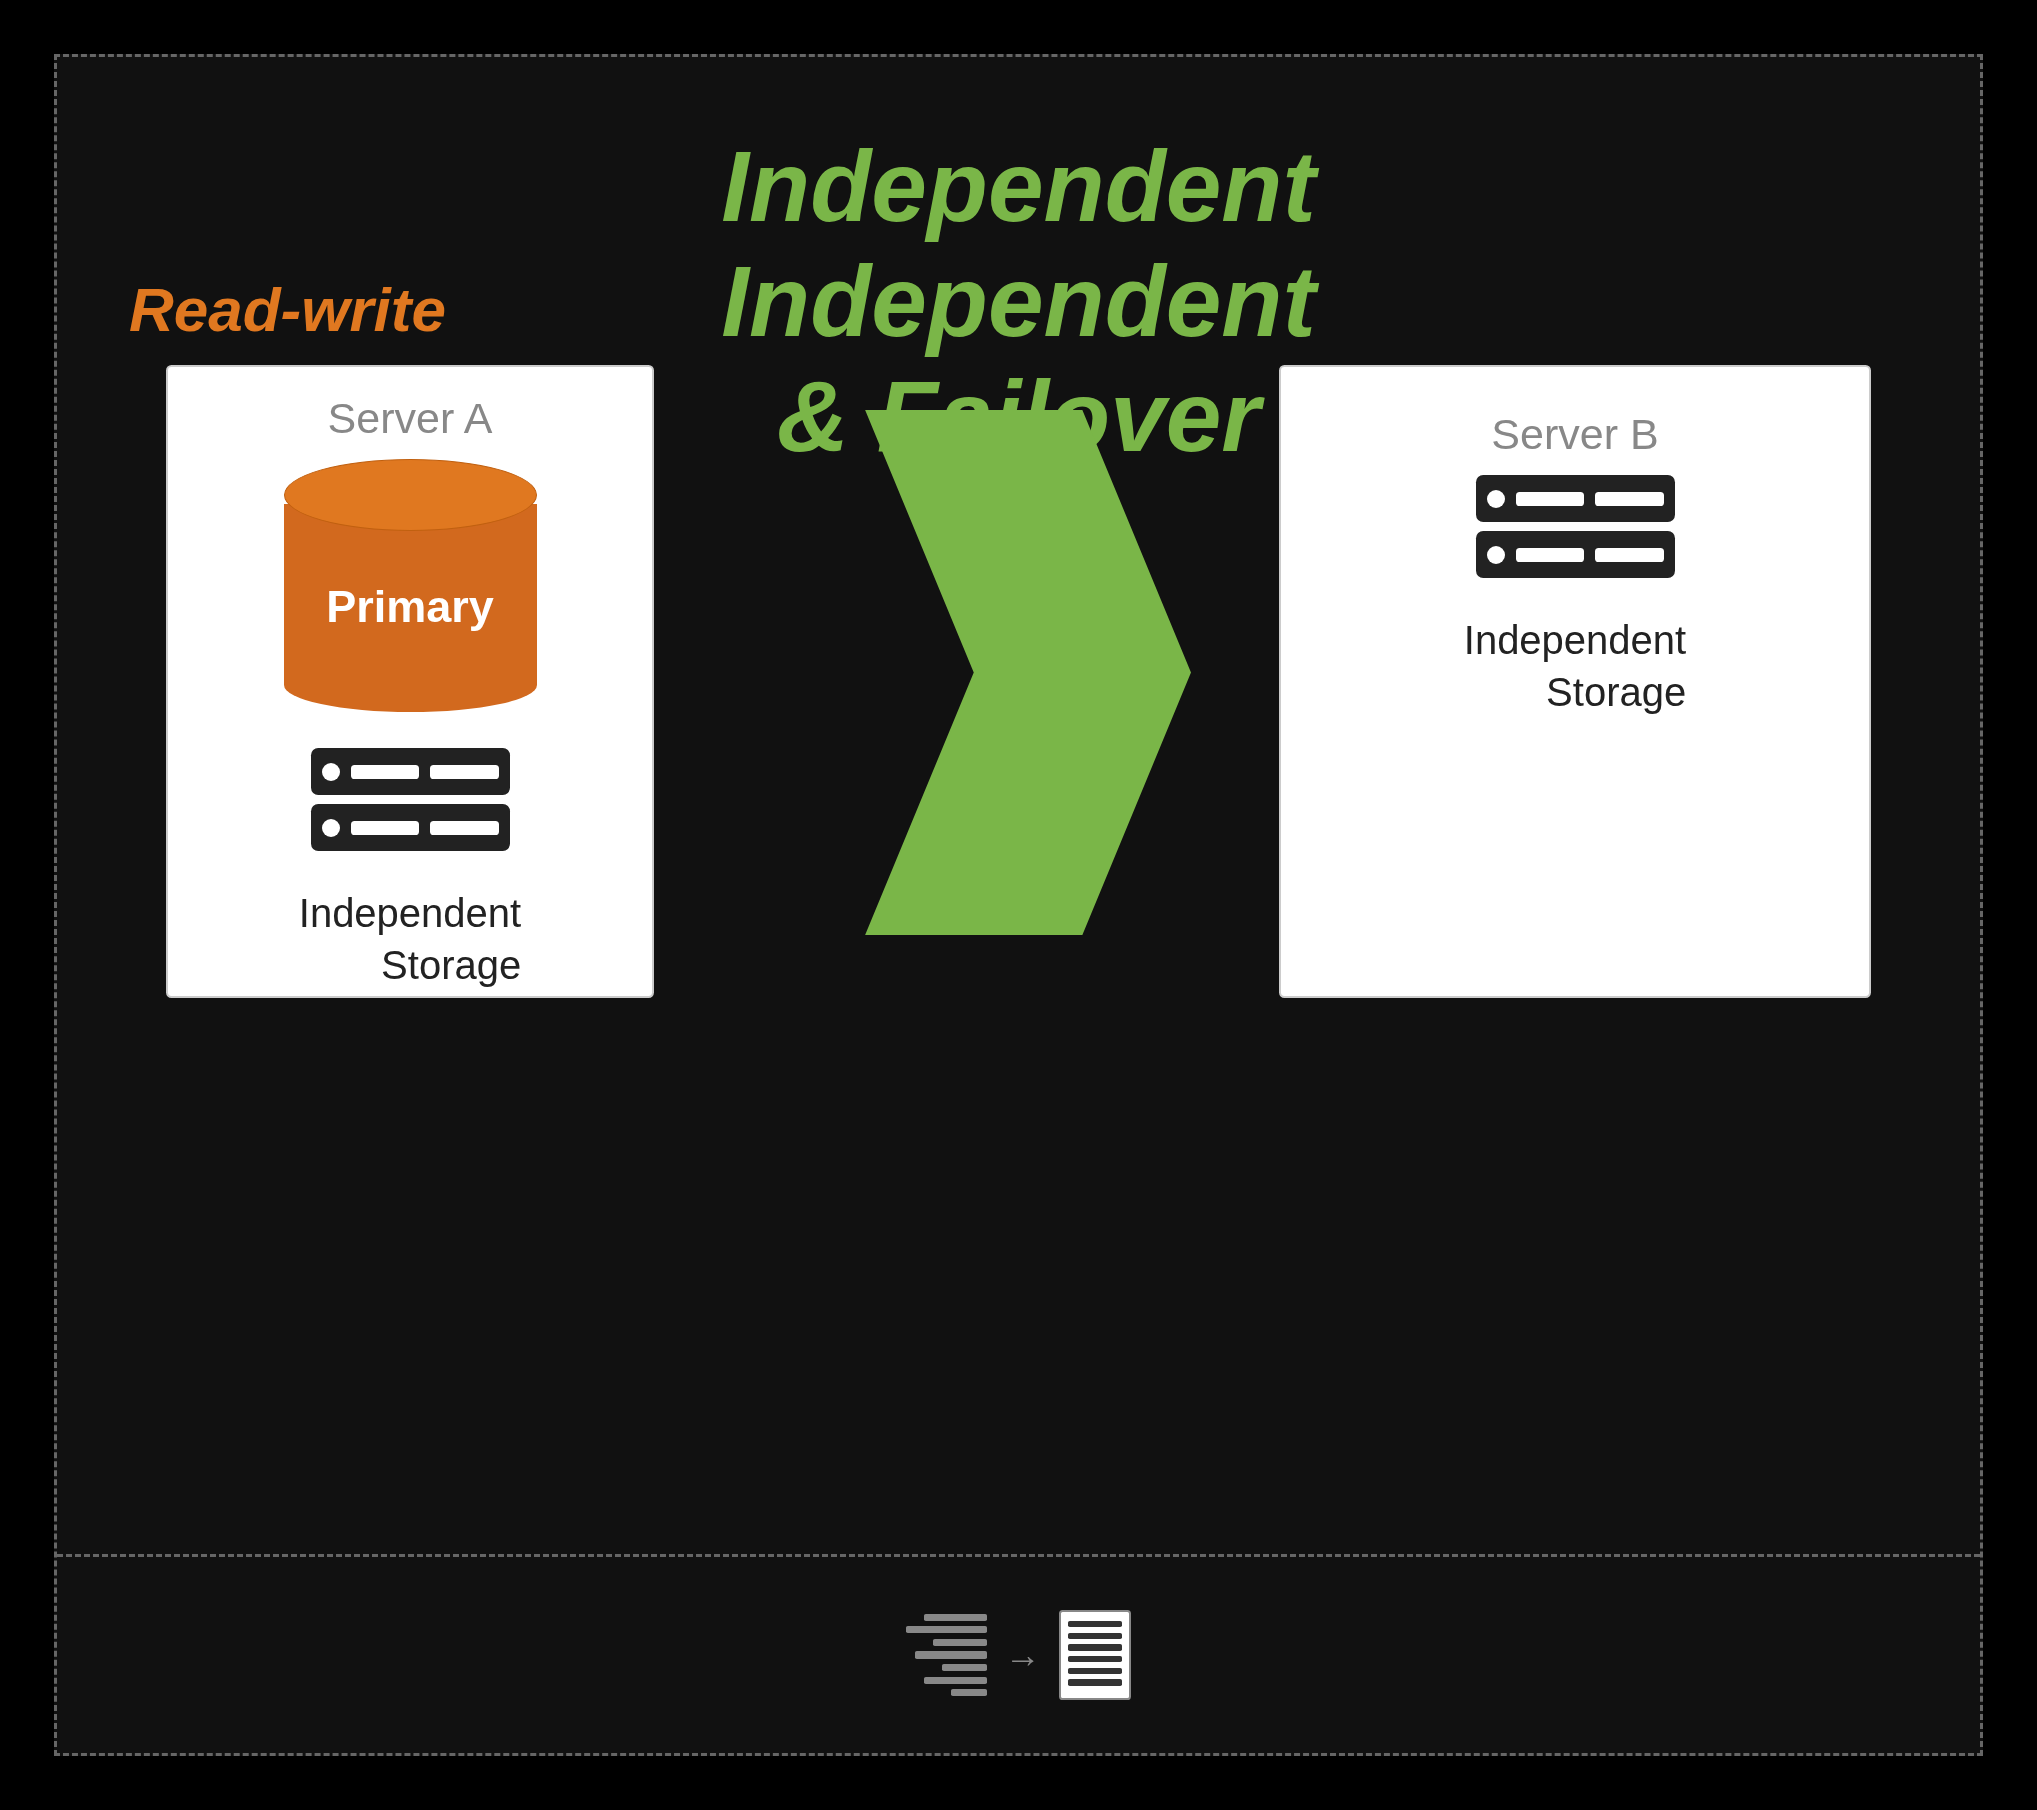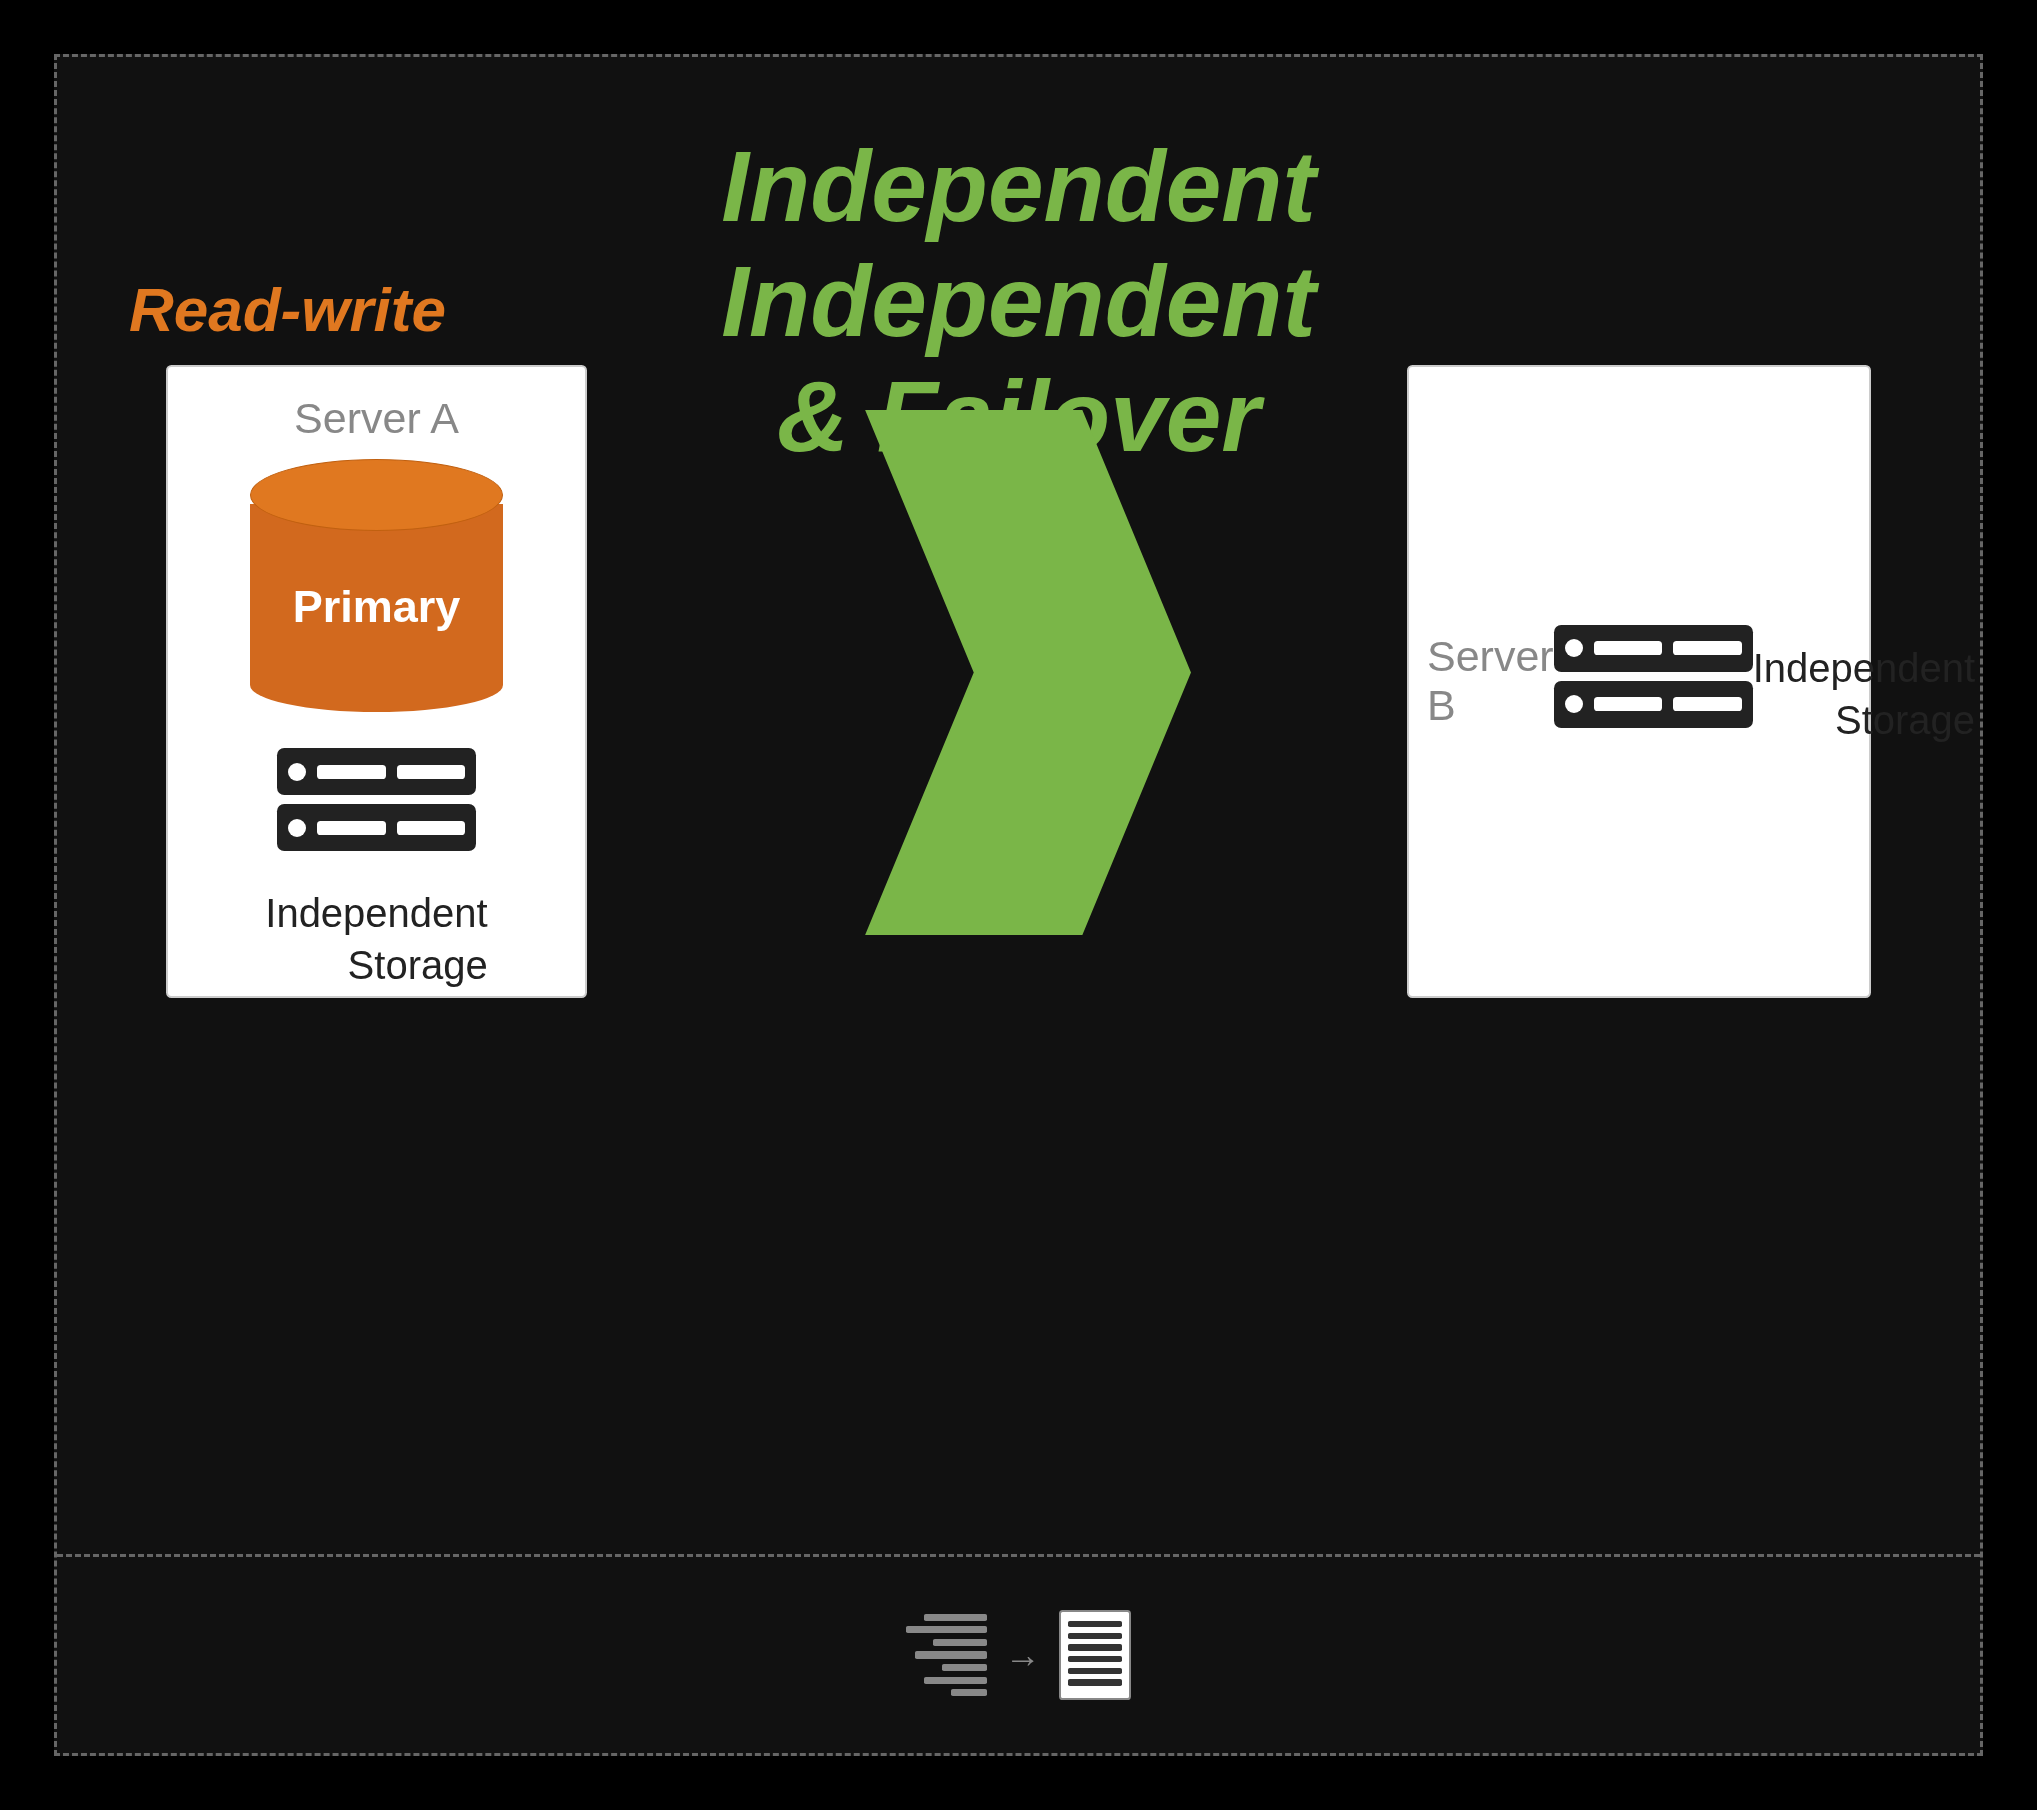--- a/index.html
+++ b/index.html
@@ -54,42 +54,43 @@
       font-style: italic;
       color: #7ab648;
       line-height: 1.15;
     }
 
     
     .server-box-left {
       position: absolute;
       top: 308px;
       left: 109px;
-      width: 421px;
+      width: 488px;
       height: 633px;
       background: #fff;
       border: 2.7px solid #ccc;
       border-radius: 5.4px;
       display: flex;
       flex-direction: column;
       align-items: center;
       padding: 27px 18px 27px 18px;
     }
 
     
     .server-box-right {
       position: absolute;
       top: 308px;
       right: 109px;
-      width: 464px;
+      width: 592px;
       height: 633px;
       background: #fff;
       border: 2.7px solid #ccc;
       border-radius: 5.4px;
       display: flex;
+      flex-direction: column;
       align-items: center;
       padding: 43px 18px 27px 18px;
     }
 
     .server-label {
       font-size: 43px;
       color: #888;
       font-weight: 400;
       margin-bottom: 16.3px;
       align-self: center;

